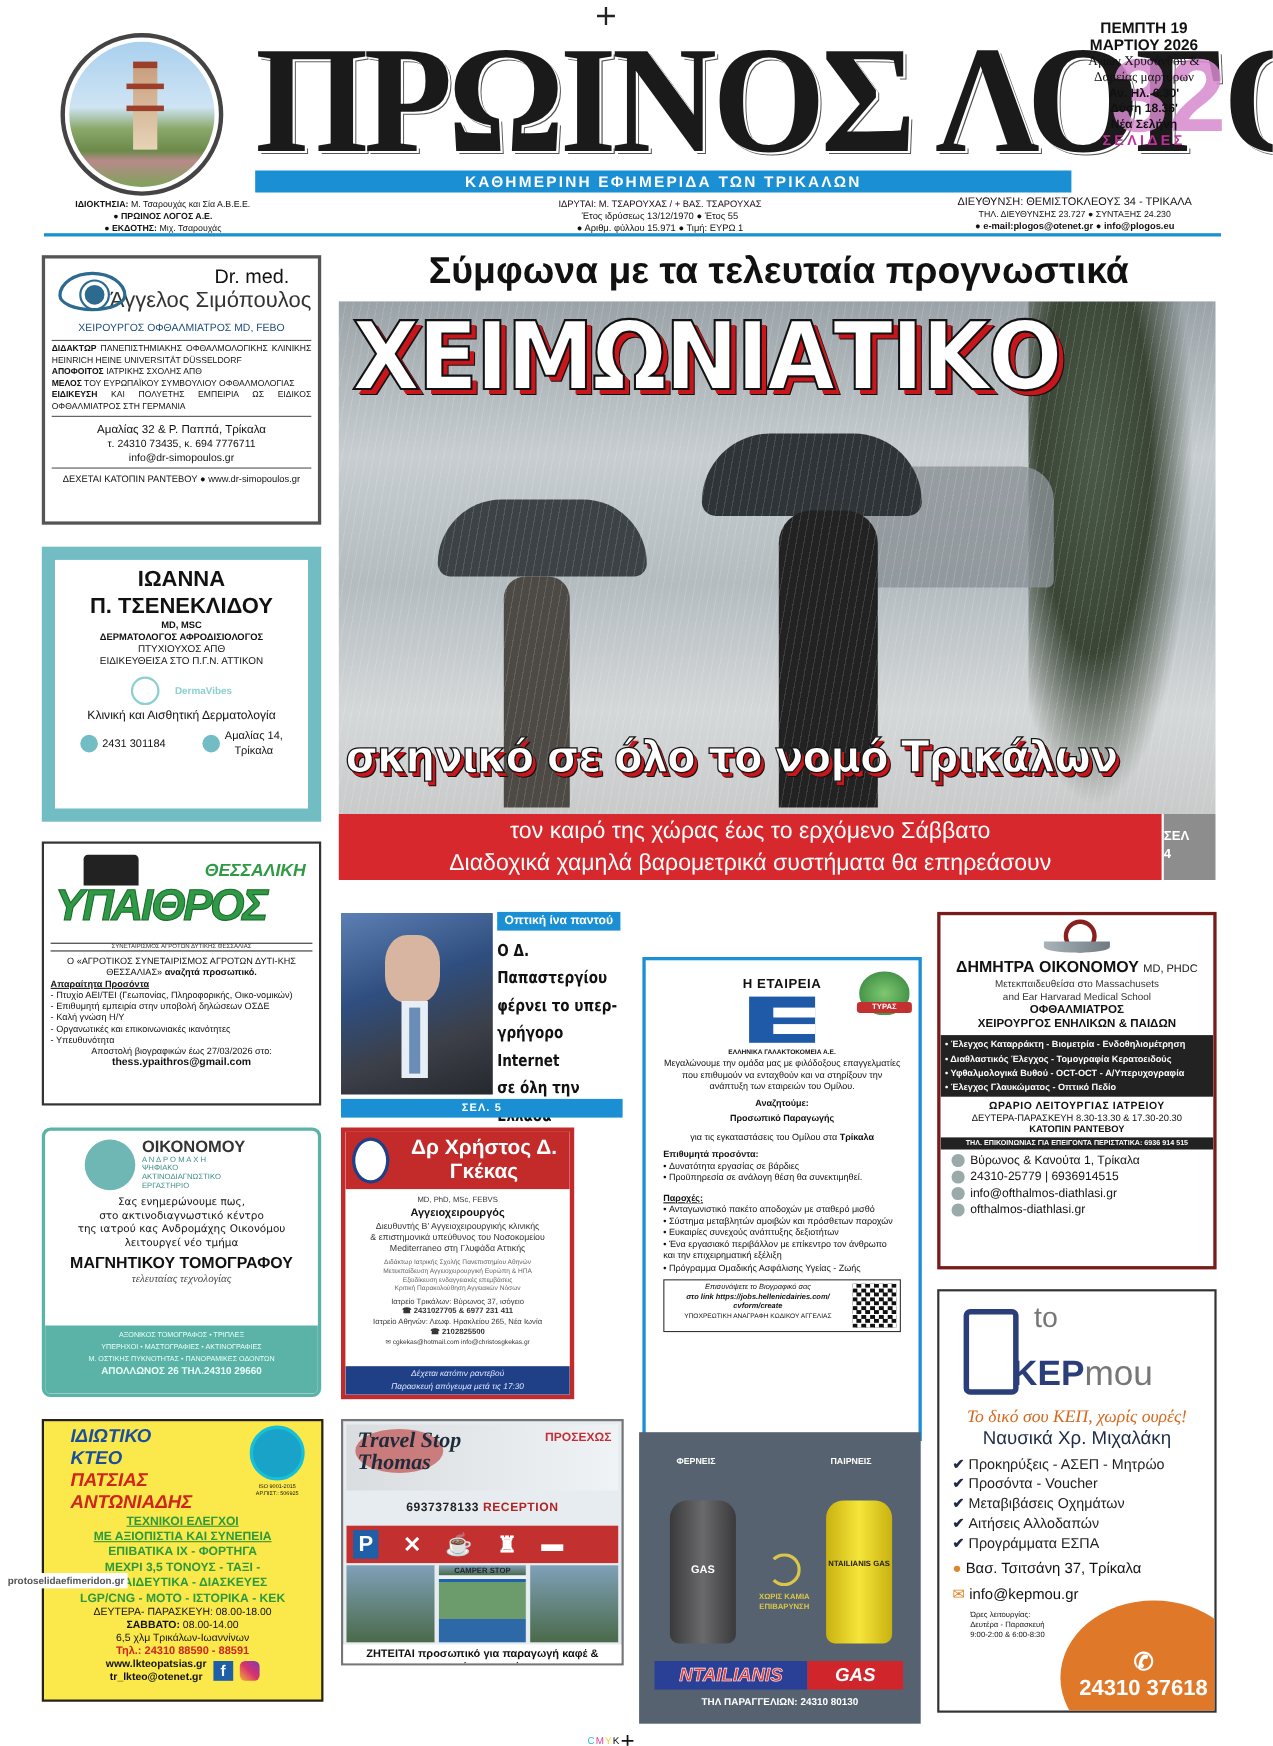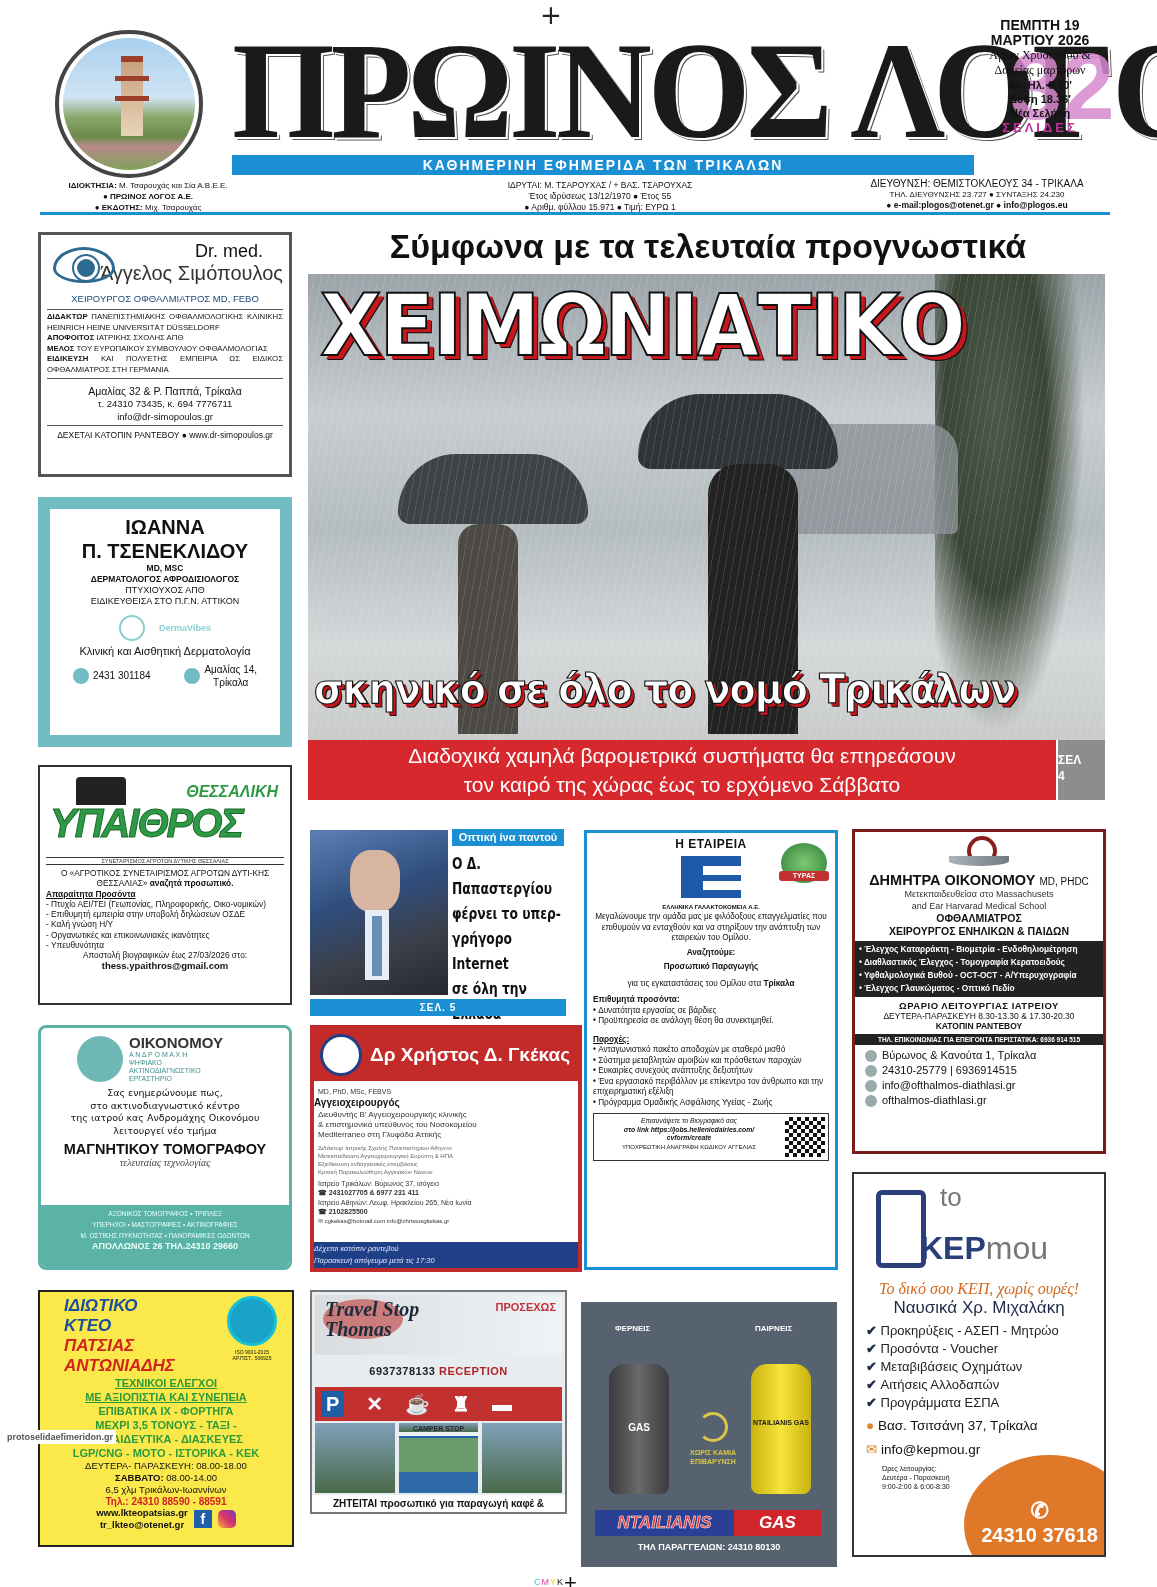--- a/index.html
+++ b/index.html
@@ -96,21 +96,21 @@
 .deck{left:308px;top:740px;width:748px;height:60px;background:#d7282e;color:#fff;text-align:center;font-size:21px;line-height:29px;padding-top:1px}
 .sel4{left:1058px;top:740px;width:47px;height:60px;background:#8d8d8d;color:#fff;font-weight:bold;font-size:12px;text-align:left;line-height:16px;padding-top:12px}
 
 .pap-photo{left:310px;top:830px;width:138px;height:165px;background:linear-gradient(160deg,#5d7fb3 0%,#2f4e7f 40%,#3c3f47 70%,#262830 100%)}
 .pap-photo .head{position:absolute;left:40px;top:20px;width:50px;height:62px;border-radius:40%;background:#d7b5a0}
 .pap-photo .shirt{position:absolute;left:55px;top:80px;width:24px;height:70px;background:#e8eef5}
 .pap-photo .tie{position:absolute;left:62px;top:86px;width:10px;height:60px;background:#6a8db8}
 .optiki{left:452px;top:829px;width:112px;height:17px;background:#1a8fd3;color:#fff;font-weight:bold;font-size:11px;text-align:center;line-height:17px}
 .pap-text{left:452px;top:852px;width:115px;font-family:"DejaVu Sans",sans-serif;font-weight:bold;font-size:15px;line-height:25px;transform:scaleX(0.82);transform-origin:left;width:140px}
 .sel5{left:310px;top:999px;width:256px;height:17px;background:#1a8fd3;color:#fff;font-weight:bold;font-size:10px;text-align:center;line-height:17px;letter-spacing:1px}
-.b-gkekas{left:310px;top:1025px;width:272px;height:247px;border:4px solid #c32a2a;background:#fff;padding:0;}
+.b-gkekas{left:310px;top:1025px;width:212px;height:247px;border:4px solid #c32a2a;background:#fff;padding:0;text-align:center}
 .gk-head{height:52px;background:#c32a2a;color:#fff;font-weight:bold;font-size:19px;display:flex;align-items:center;gap:8px;padding-left:6px}
 .gk-head i{width:42px;height:42px;border-radius:50%;background:#fff;border:3px solid #1f3f86;display:inline-block}
 .b-gkekas .d{font-size:7px;line-height:9.5px;color:#333;padding:0 4px}
 .b-gkekas .ag{font-size:10px;font-weight:bold}
 .gk-foot{position:absolute;left:0;right:0;bottom:0;height:26px;background:#1f3f86;color:#dfe6ff;font-size:7.5px;line-height:12px;font-style:italic;padding-top:1px}
 .b-travel{left:310px;top:1290px;width:257px;height:224px;border:2px solid #777;background:#e6ecf0;padding:3px}
 .tv-top{height:60px;background:linear-gradient(90deg,#d9dde0,#f0f3f5);position:relative}
 .tv-top .ts{position:absolute;left:10px;top:4px;font-family:"Liberation Serif",serif;font-style:italic;font-weight:bold;font-size:20px;color:#1d2b3a;line-height:20px}
 .tv-top .pr{position:absolute;right:6px;top:6px;font-weight:bold;font-size:11px;color:#c0303a}
 .tv-top .blob{position:absolute;left:8px;top:4px;width:80px;height:40px;border-radius:50%;background:#c25050;opacity:.7}
@@ -120,21 +120,21 @@
 .tv-icons .P{background:#1f5fa8;padding:0 5px;line-height:26px}
 .tv-pics{height:70px;display:flex;gap:4px;margin-top:2px}
 .tv-pics div{flex:1;background:linear-gradient(#7fa0b8,#4a6a4a)}
 .tv-pics .mid{background:linear-gradient(#ecf2f6 0 18%,#1d63b0 18% 22%,#6c9b6c 22% 70%,#2d69a6 70%)}
 .tv-pics .cs{font-size:7px;font-weight:bold;text-align:center;color:#223;padding-top:2px}
 .tv-txt{text-align:center;font-size:9px;line-height:11.5px;background:#fff;margin:2px -3px -3px;padding:3px}
 .tv-txt b{font-weight:bold;font-size:10px}
 .cmyk{left:534px;top:1570px;font-size:9px;letter-spacing:1px}
 .cmyk .c{color:#2cc6e3}.cmyk .m{color:#e0389a}.cmyk .y{color:#f2d21c}.cmyk .k{color:#111}
 
-.b-jobs{left:584px;top:830px;width:254px;height:440px;border:3px solid #1a8fd3;padding:6px;font-size:8.2px;line-height:10.5px}
+.b-jobs{left:584px;top:870px;width:254px;height:440px;border:3px solid #1a8fd3;padding:16px;font-size:8.2px;line-height:10.5px}
 .jobs-h{text-align:center;font-weight:bold;font-size:12px;letter-spacing:.5px}
 .eblock{width:60px;height:42px;margin:6px auto 4px;background:#1f5aa8;position:relative}
 .eblock:before{content:"";position:absolute;left:22px;top:10px;width:38px;height:9px;background:#fff}
 .eblock:after{content:"";position:absolute;left:22px;top:25px;width:38px;height:9px;background:#fff}
 .tyras{position:absolute;right:6px;top:8px;width:50px;height:44px;border-radius:50%;background:radial-gradient(#7ec870,#2f7f3a);border:2px solid #fff}
 .tyras span{position:absolute;left:-2px;right:-2px;bottom:2px;background:#c23030;color:#fff;font-size:7px;font-weight:bold;text-align:center;border-radius:3px}
 .jobs-c{text-align:center}
 .jobs-b{font-weight:bold;text-align:center;margin:4px 0}
 .b-jobs ul{list-style:none}
 .b-jobs li:before{content:"• ";font-weight:bold}
@@ -349,22 +349,22 @@
     <div class="car"></div>
   <div class="umb1"></div>
     <div class="umb2"></div>
   <div class="p1"></div>
     <div class="p2"></div>
     <div class="p3"></div>
   <div class="kicker">ΧΕΙΜΩΝΙΑΤΙΚΟ</div>
   <div class="sub-kick">σκηνικό σε όλο το νομό Τρικάλων</div>
 </div>
 <div class="abs deck">
+  <div>τον καιρό της χώρας έως το ερχόμενο Σάββατο</div>
   <div>Διαδοχικά χαμηλά βαρομετρικά συστήματα θα επηρεάσουν</div>
-  <div>τον καιρό της χώρας έως το ερχόμενο Σάββατο</div>
 </div>
 <div class="abs sel4">
   <div>ΣΕΛ</div>
   <div>4</div>
 </div>
 
 <div class="abs pap-photo">
     <div class="head"></div>
     <div class="shirt"></div>
     <div class="tie"></div>

